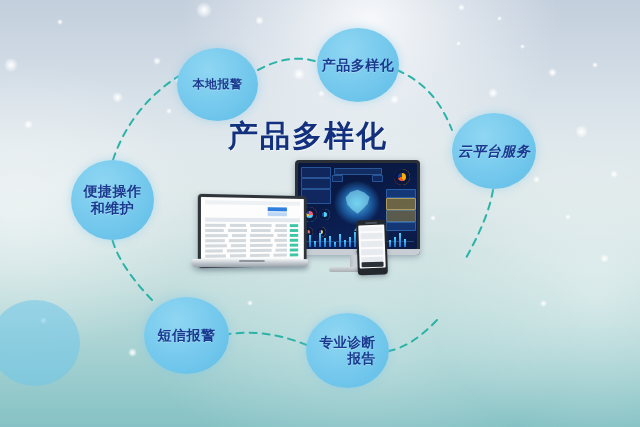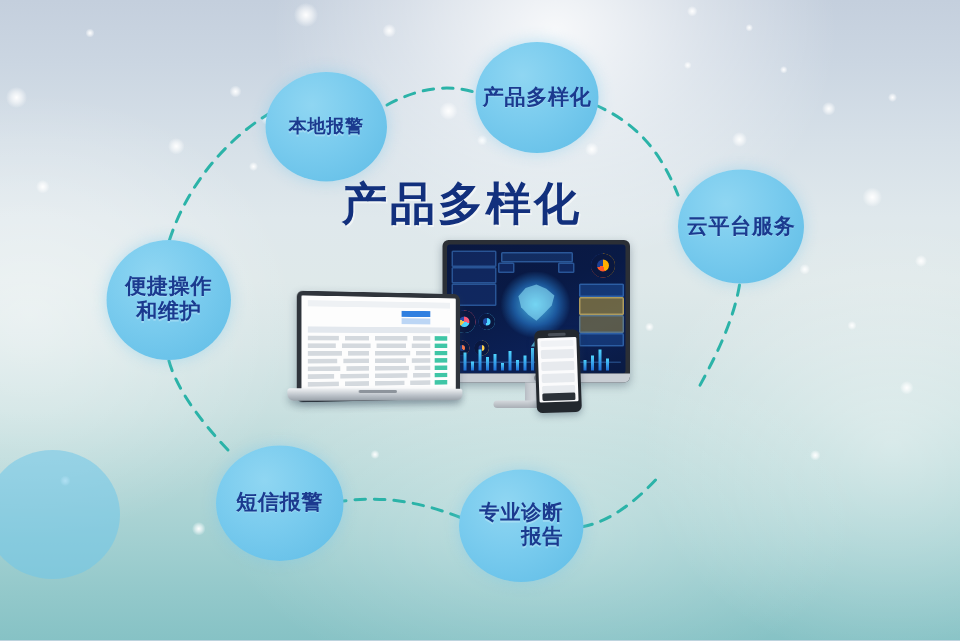--- a/index.html
+++ b/index.html
@@ -48,21 +48,21 @@
     display:flex;align-items:center;justify-content:center;
     text-align:center;color:#1b3a8f;font-weight:700;
     line-height:1.18;letter-spacing:.5px;
     background:radial-gradient(circle at 38% 30%, #8fd6f2 0%, #79cbee 45%, #69c2e9 78%, #5cb8e2 100%);
     box-shadow:0 0 10px rgba(120,200,235,.45);
   }
   .bubble span{display:block;white-space:pre-line;text-shadow:0 1px 0 rgba(255,255,255,.25);}
 
   #b-local   {left:177px;top:48px;width:81px;height:73px;font-size:12px;}
   #b-product {left:317px;top:28px;width:82px;height:74px;font-size:14px;}
-  #b-cloud   {left:452px;top:113px;width:84px;height:76px;font-size:14px;}
+  #b-cloud   {left:452px;top:113px;width:84px;height:76px;font-size:14px;font-style:italic;}
   #b-app     {left:434px;top:258px;width:86px;height:78px;font-size:14px;}
   #b-report  {left:306px;top:313px;width:83px;height:75px;font-size:13.5px;text-align:right;}
   #b-share   {left:144px;top:297px;width:85px;height:77px;font-size:14px;}
   #b-ops     {left:71px;top:160px;width:83px;height:80px;font-size:14px;}
 
   
   #title{
     position:absolute;left:228px;top:116px;
     font-size:30px;font-weight:700;color:#12307d;
     letter-spacing:2px;

